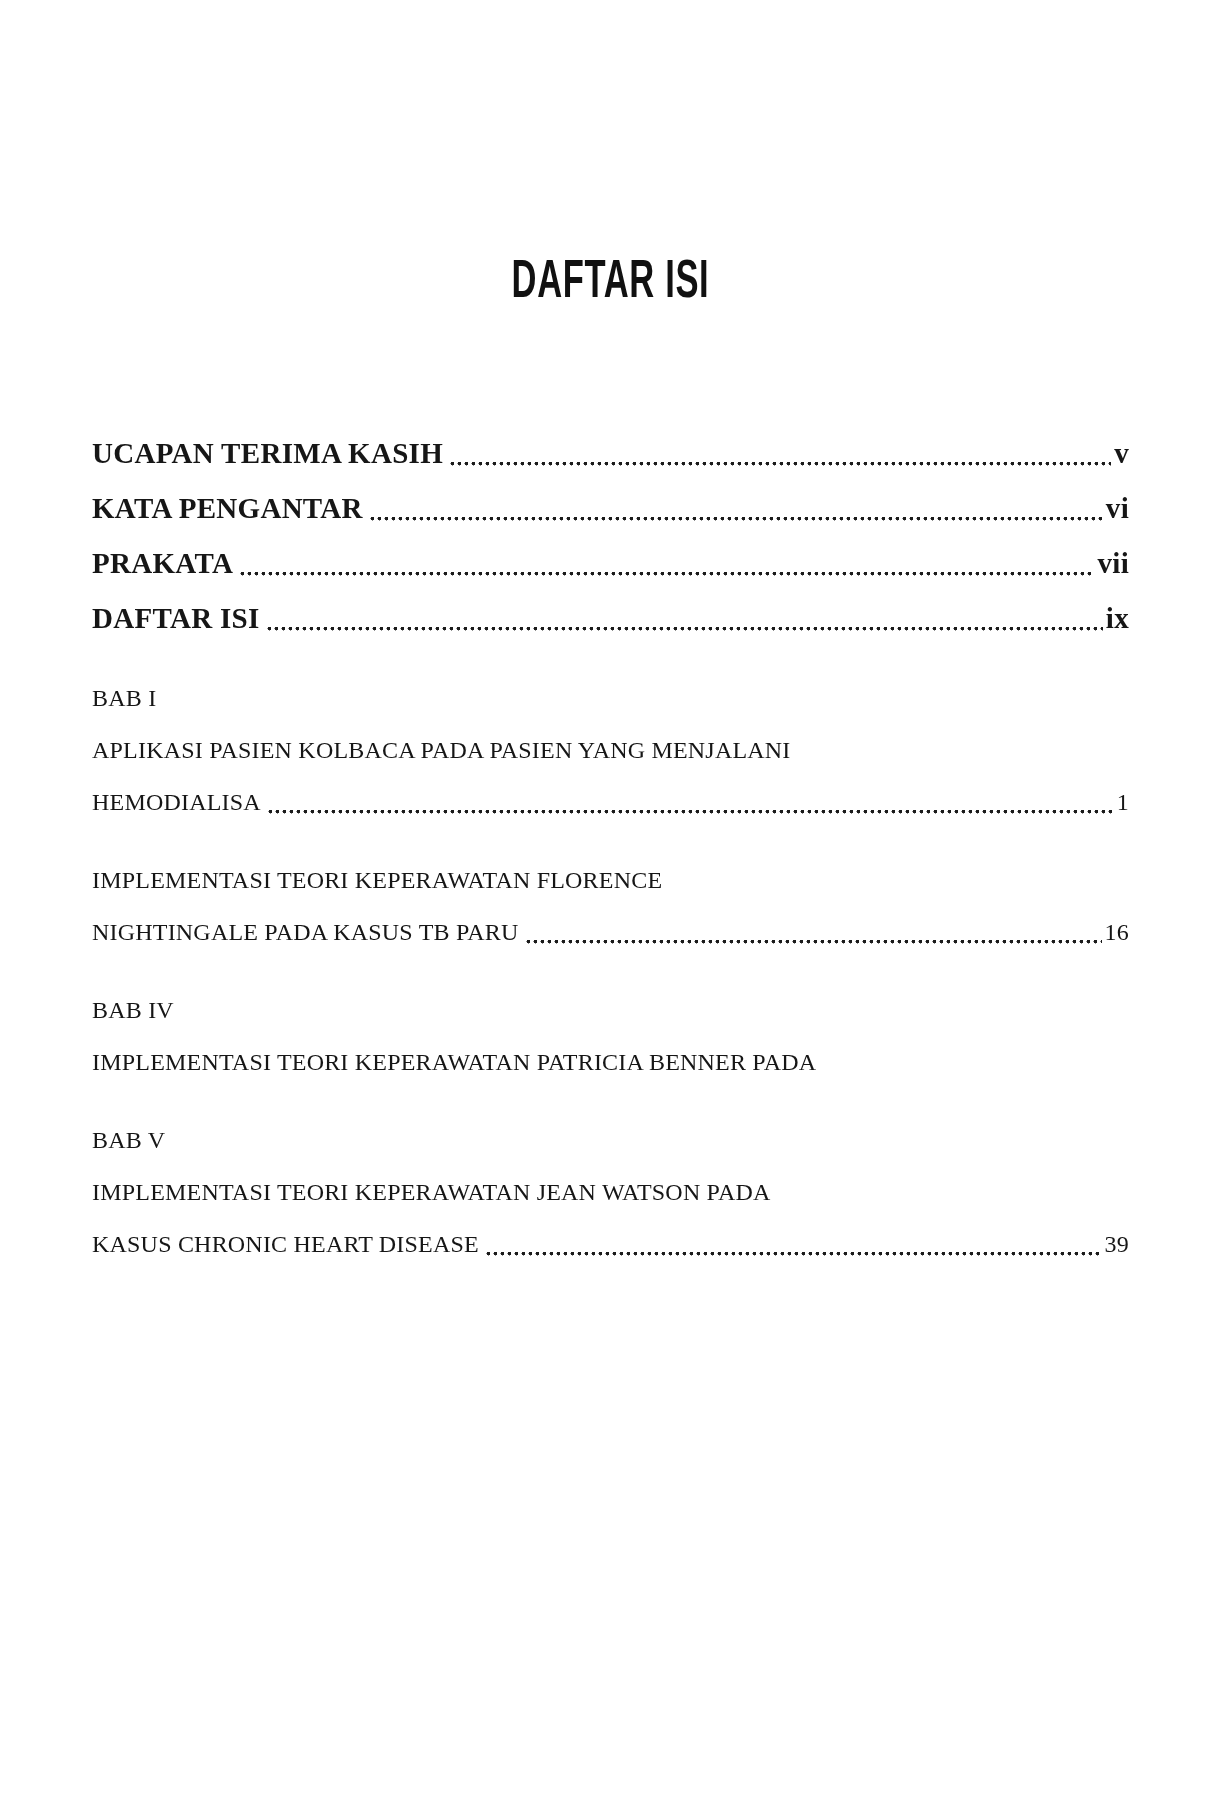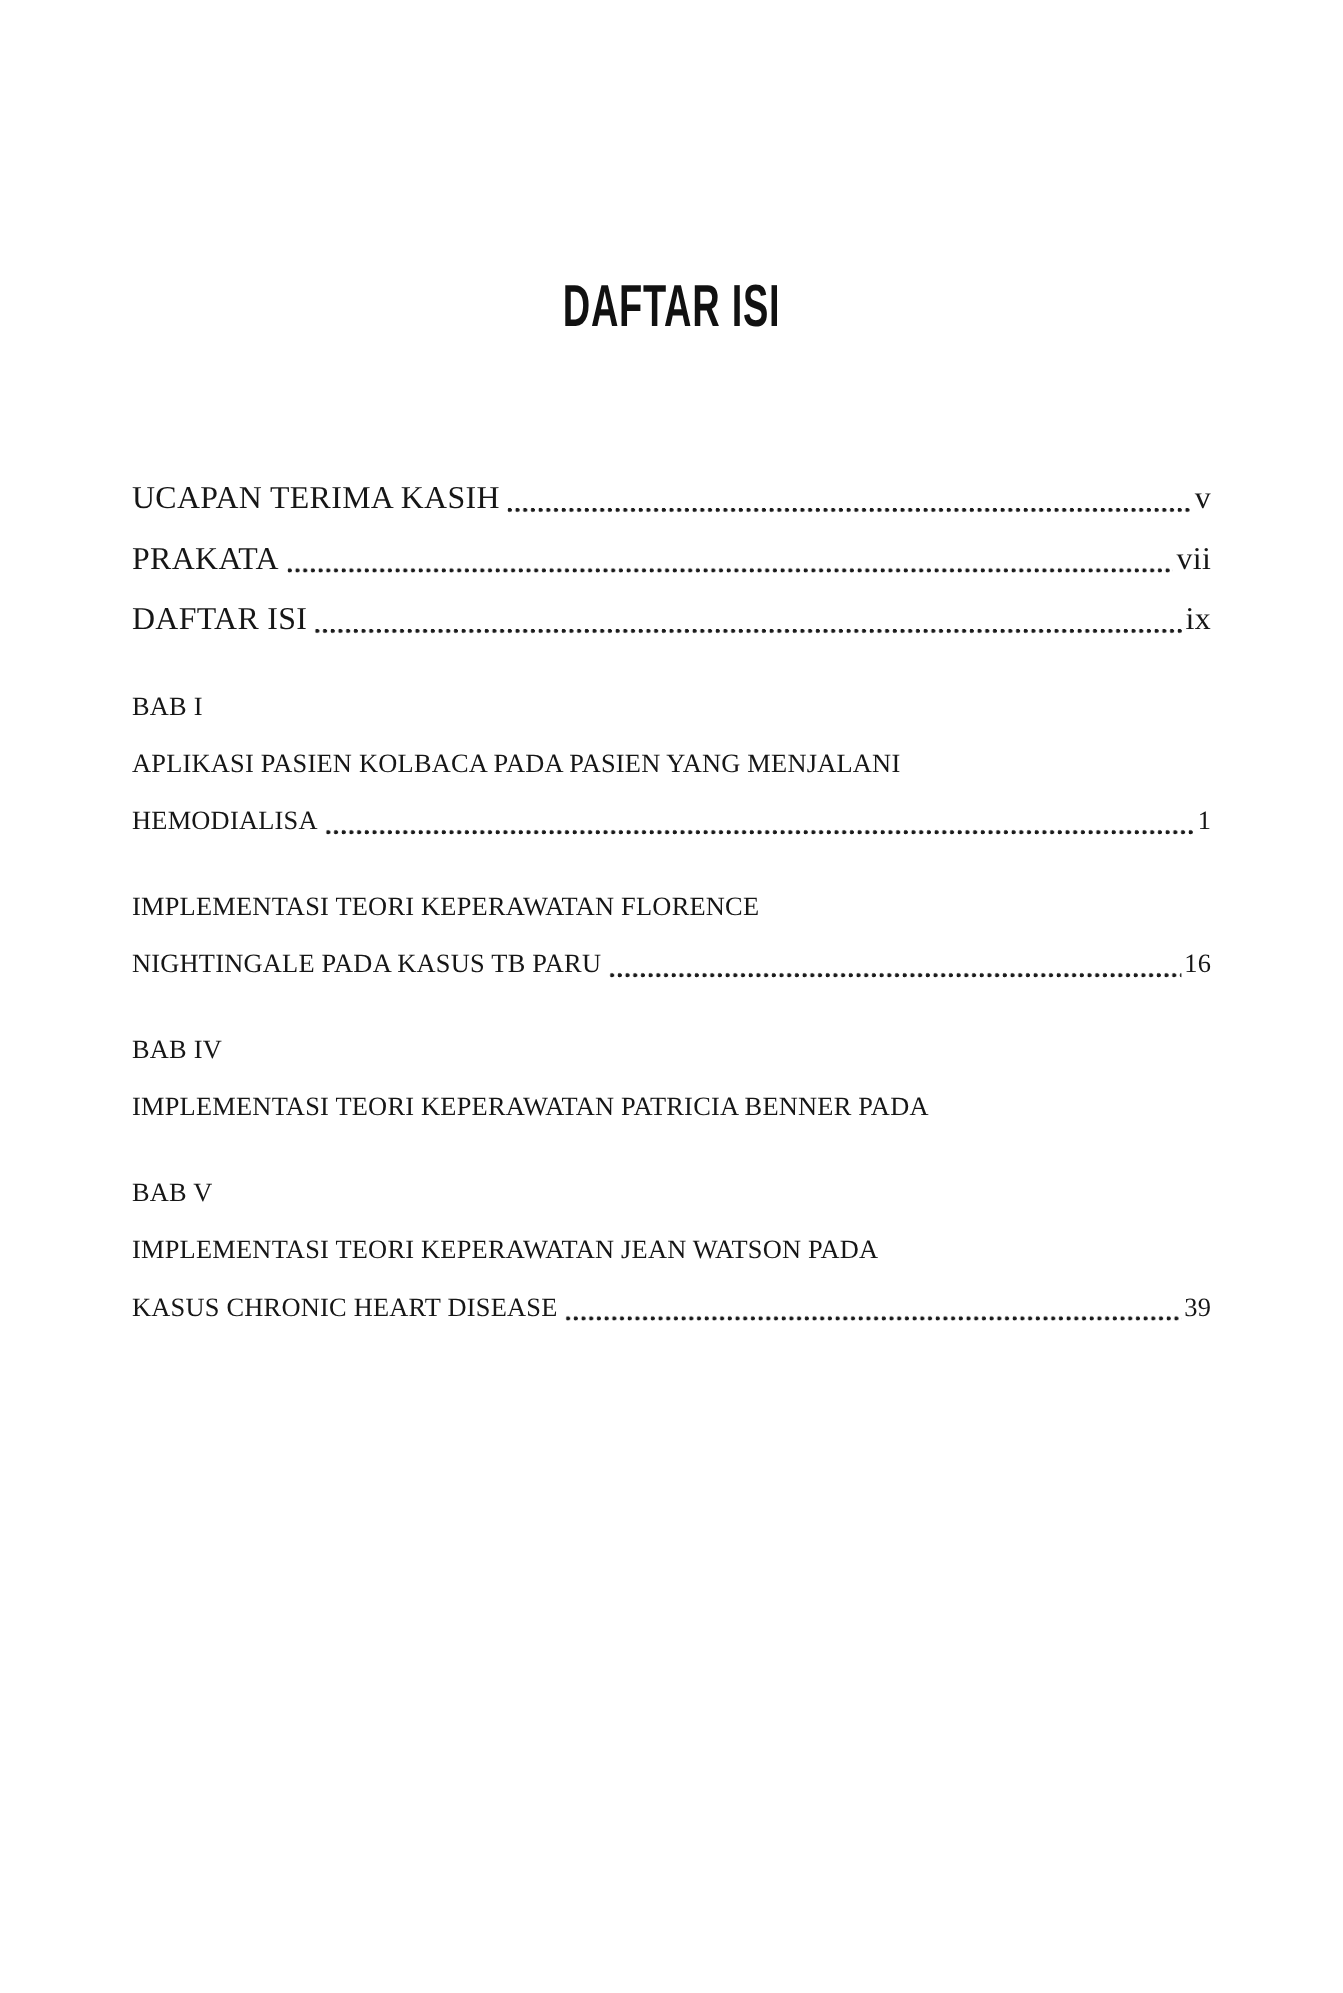--- a/index.html
+++ b/index.html
@@ -8,21 +8,21 @@
     font-family: "Liberation Serif", serif;
     color: #161616;
     position: relative;
     overflow: hidden;
   }
   .page {
     position: relative;
     width: 1221px; height: 1812px;
     background: #ffffff;
   }
-  .content { padding: 0 120px; }
+  .content { padding: 0 92px; }
 
   .title {
     margin: 252px 0 0 0;
     text-align: center;
     font-family: "Liberation Sans", sans-serif;
     font-weight: bold;
     font-size: 54px;
     line-height: 52px;
     color: #111111;
   }
@@ -34,21 +34,21 @@
     white-space: nowrap;
   }
 
   .front-matter { margin-top: 122px; }
 
   .row { display: flex; }
   .row .label { white-space: nowrap; }
   .row .pagenum { white-space: nowrap; }
 
   .fm-row {
-    font-weight: normal;
+    font-weight: bold;
     font-size: 29px;
     line-height: 55px;
     letter-spacing: 0.3px;
     align-items: flex-end;
   }
   .fm-row .dots { margin-bottom: 15px; }
 
   .dots {
     flex: 1 1 auto;
     min-width: 24px;
@@ -81,20 +81,25 @@
     <h1 class="title"><span class="condensed">DAFTAR ISI</span></h1>
 
     <div class="front-matter">
 
       <div class="row fm-row">
         <span class="label">UCAPAN TERIMA KASIH</span>
         <span class="dots"></span>
         <span class="pagenum">v</span>
       </div>
 
+      <div class="row fm-row">
+        <span class="label">KATA PENGANTAR</span>
+        <span class="dots"></span>
+        <span class="pagenum">vi</span>
+      </div>
 
       <div class="row fm-row">
         <span class="label">PRAKATA</span>
         <span class="dots"></span>
         <span class="pagenum">vii</span>
       </div>
 
       <div class="row fm-row">
         <span class="label">DAFTAR ISI</span>
         <span class="dots"></span>

